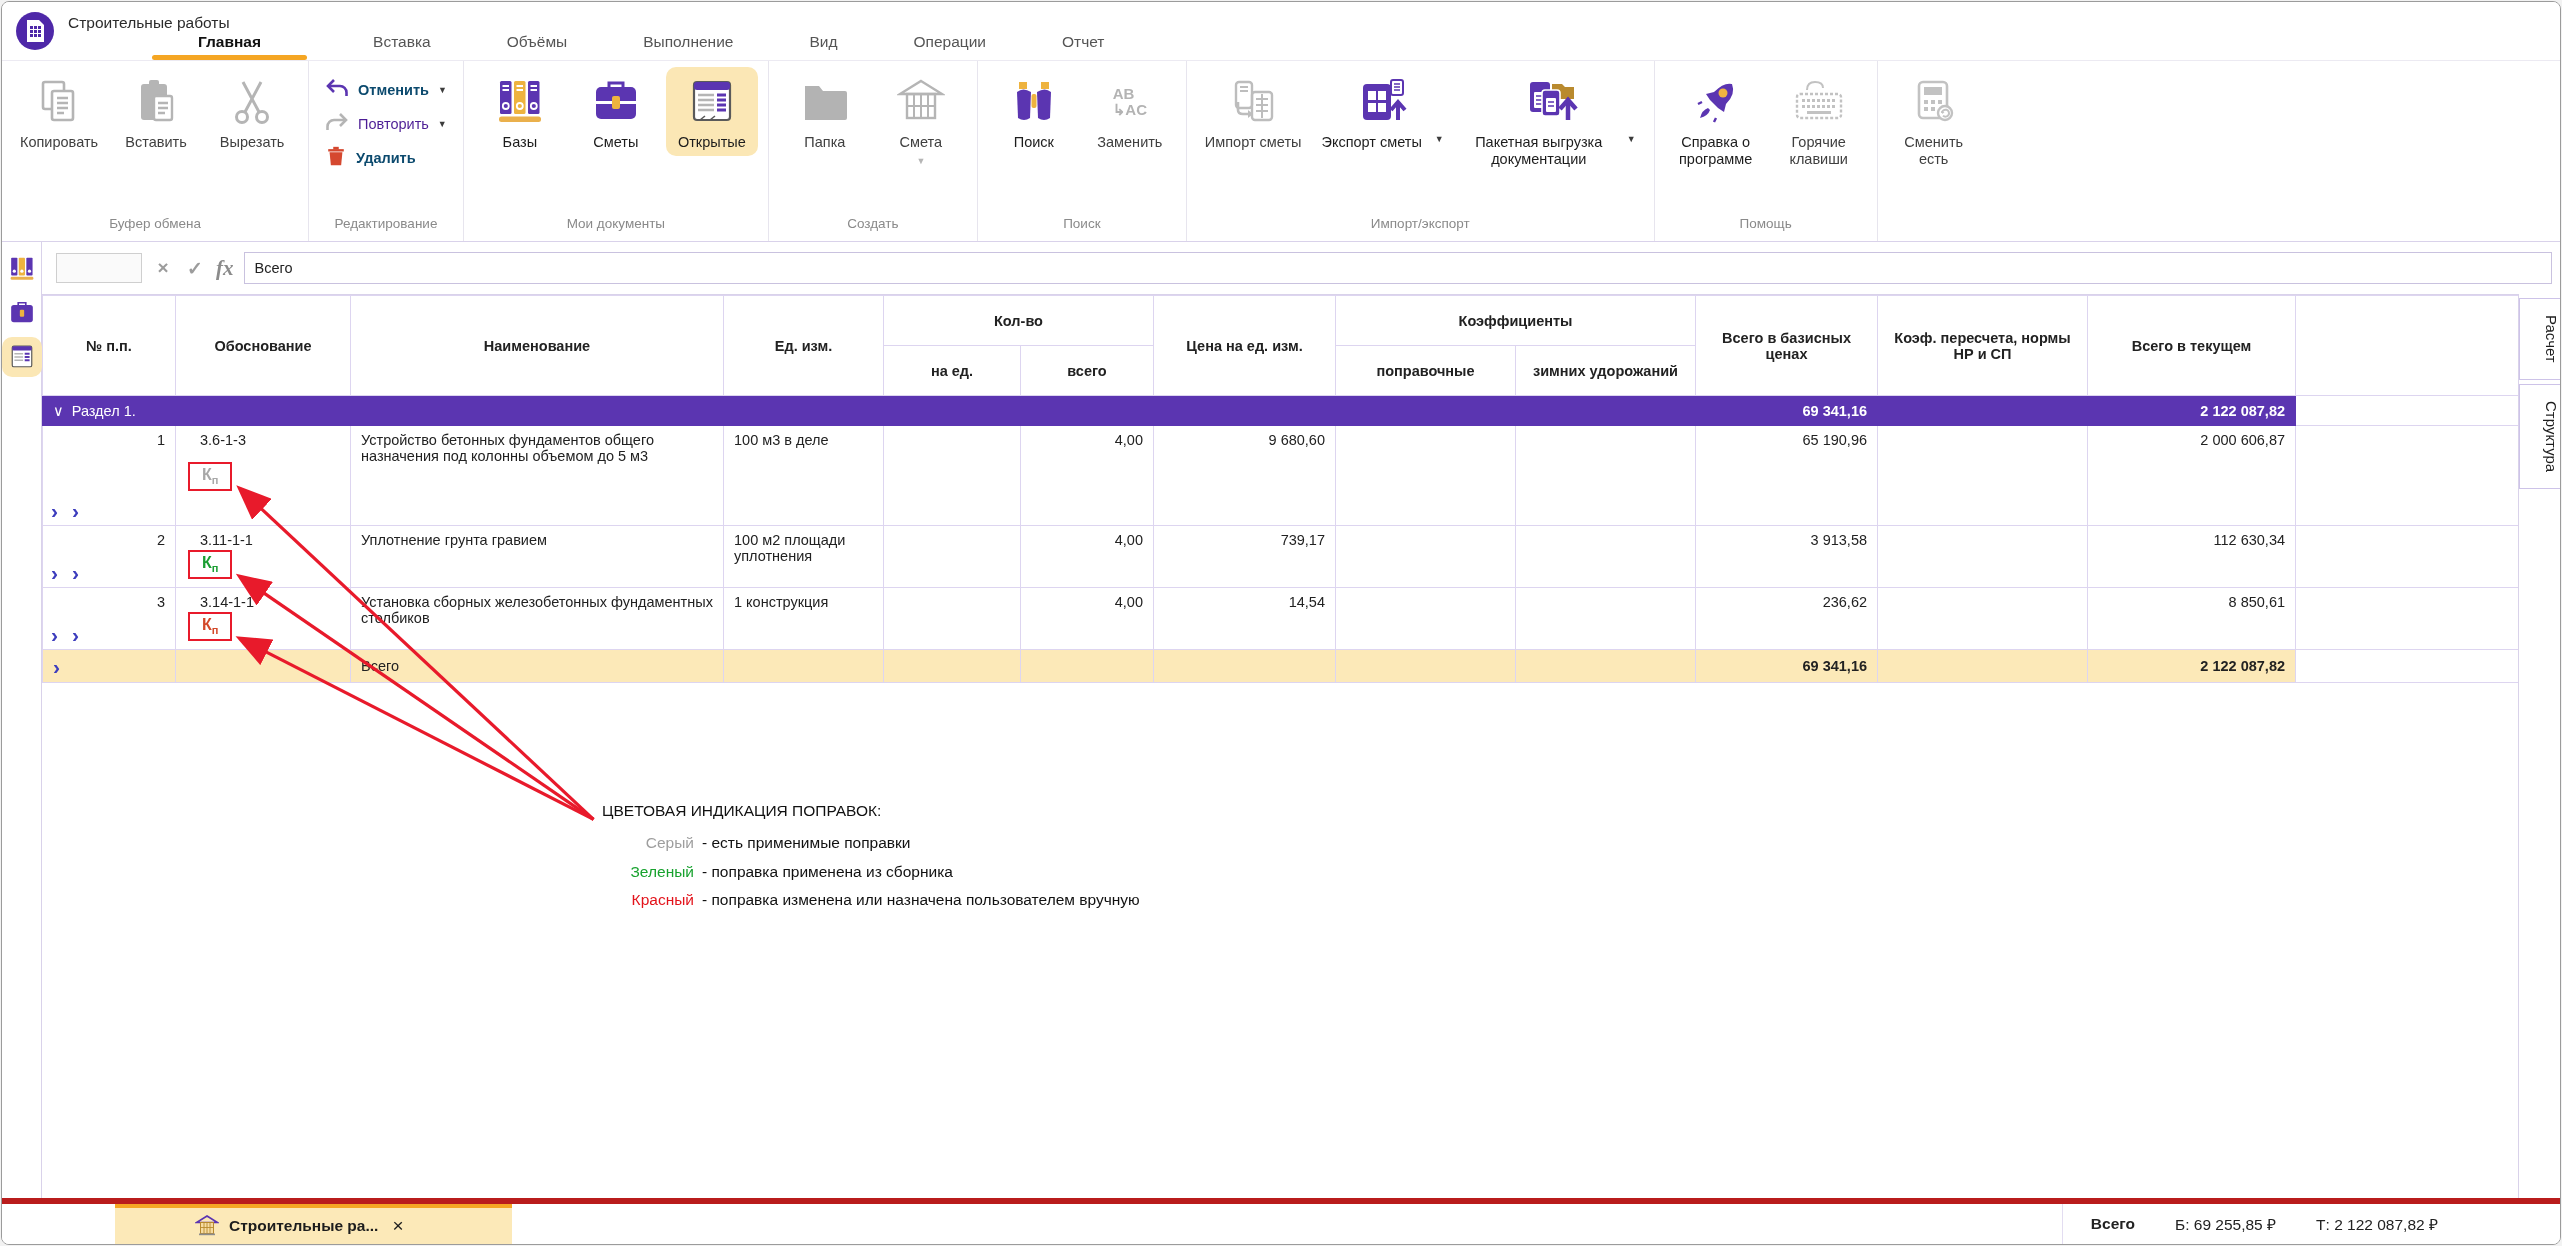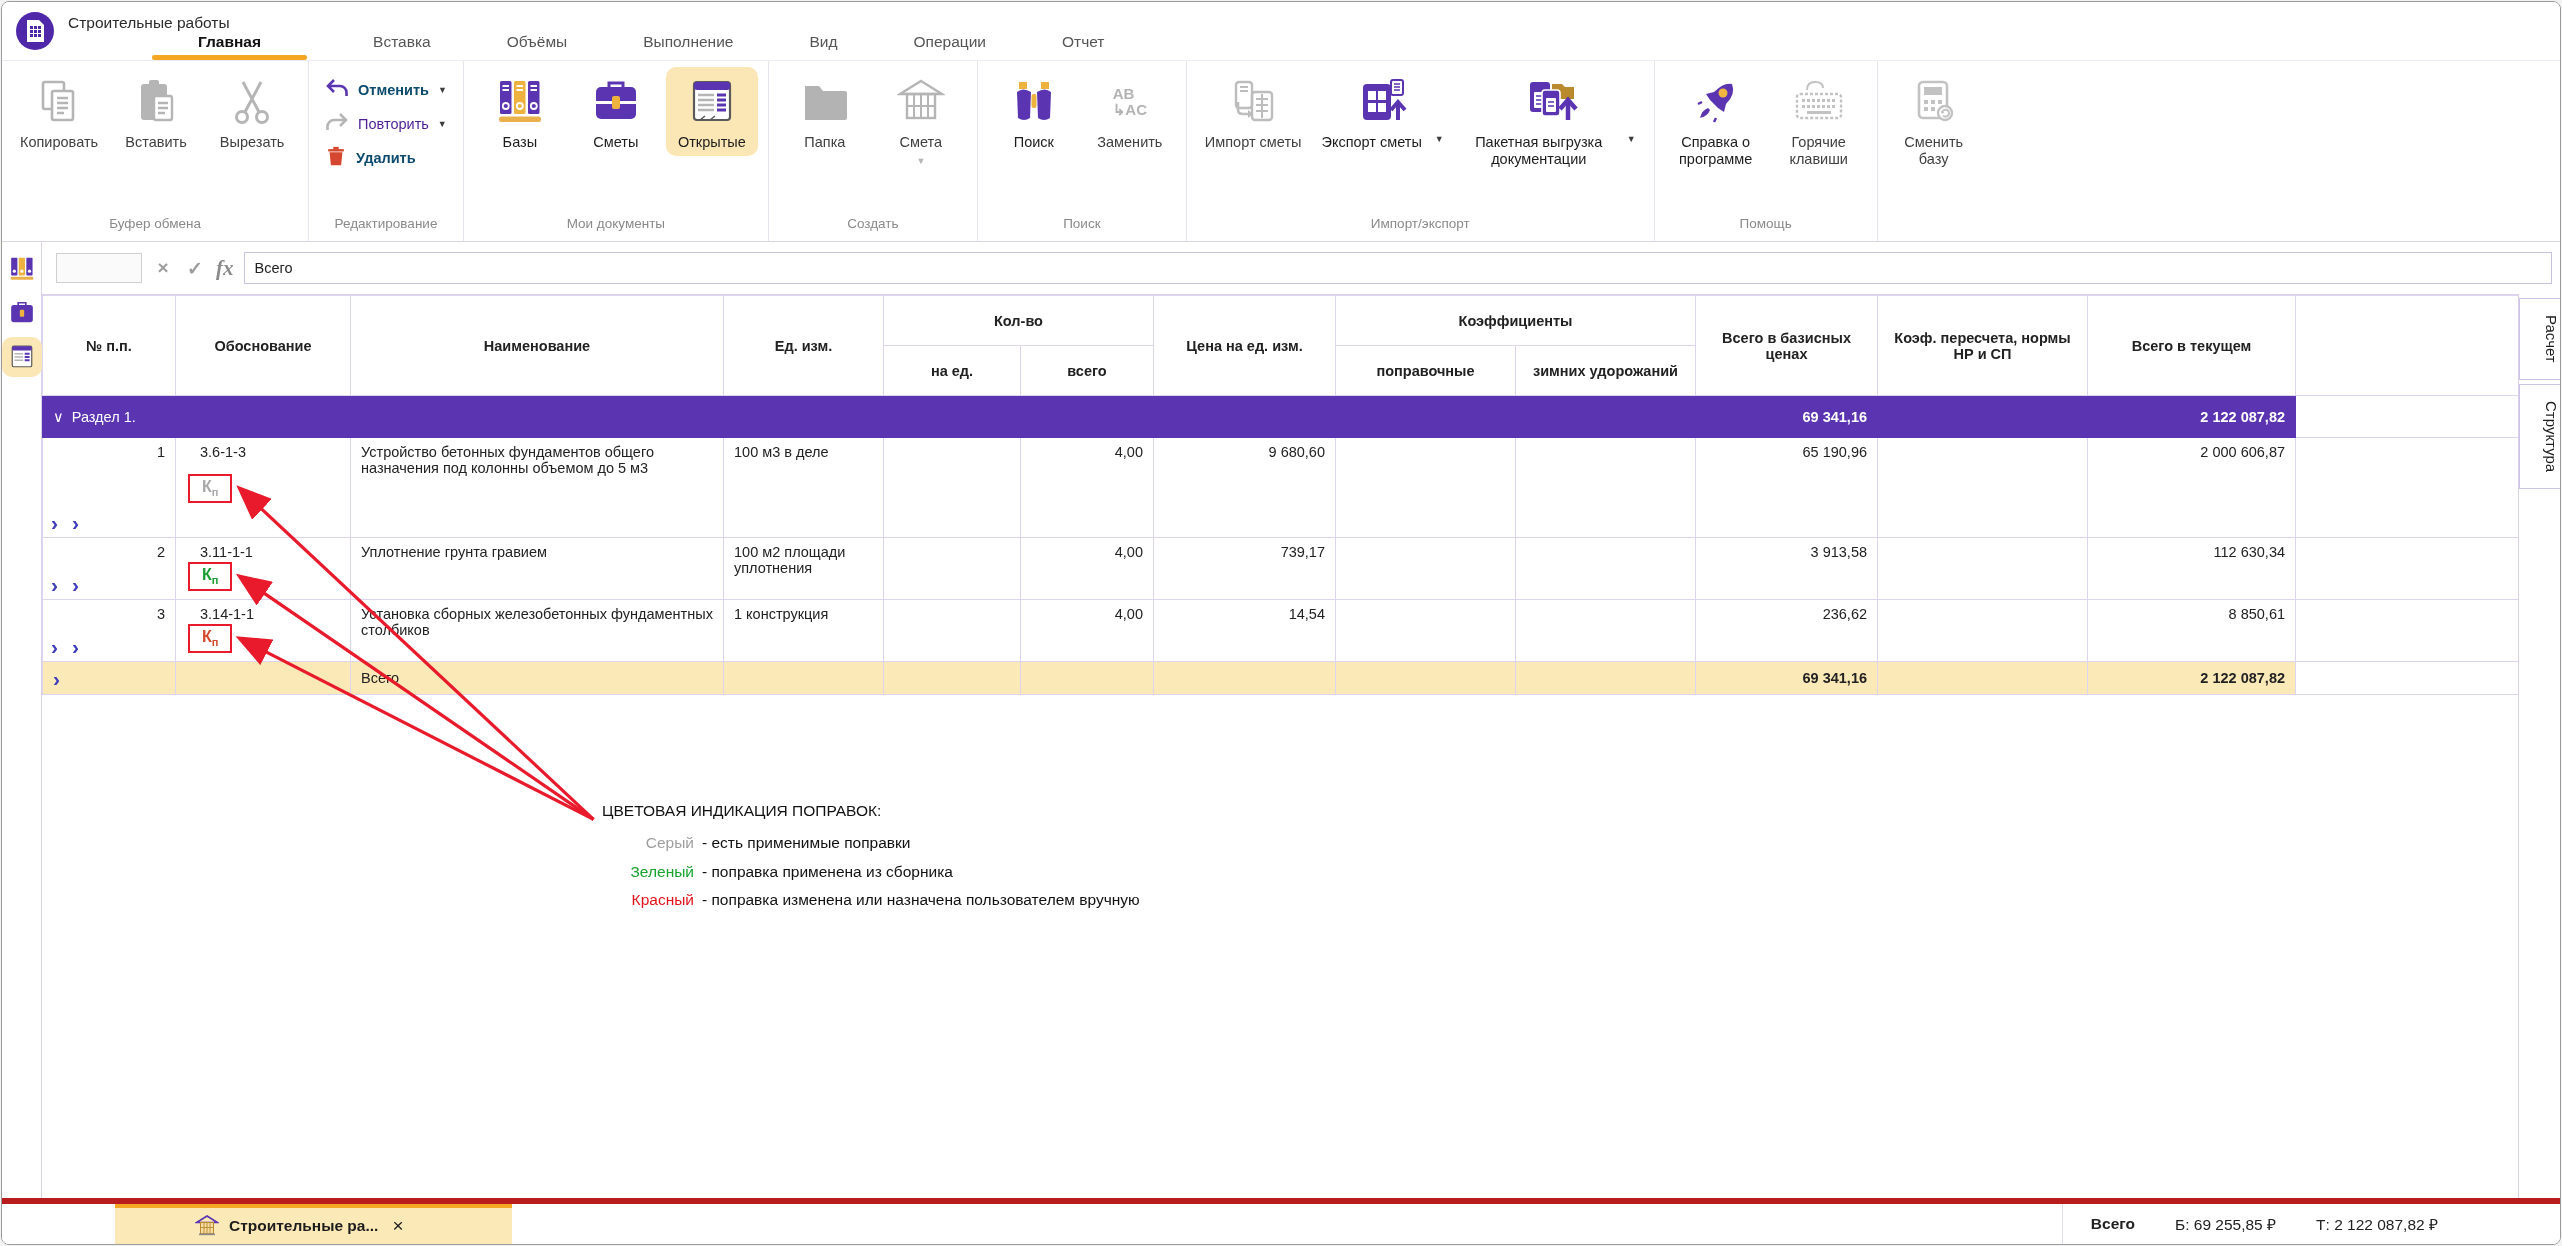--- a/index.html
+++ b/index.html
@@ -53,21 +53,21 @@
   .rightstrip{ position:absolute; right:0; top:292px; bottom:46px; width:42px; border-left:1px solid #d9d2ea; background:#fff; }
   .vtab{ writing-mode:vertical-rl; display:block; width:41px; padding:16px 0; text-align:center; font-size:15px; color:#1d1d1d;
          background:#fff; border:1px solid #cdc3e8; border-right:none; margin-top:4px; }
 
   
   .tablewrap{ position:absolute; left:40px; top:292px; right:42px; bottom:46px; background:#fff; overflow:hidden; border-top:1px solid #d9d2ea; }
   table.grid{ border-collapse:collapse; table-layout:fixed; width:2480px; font-size:14.5px; }
   table.grid td, table.grid th{ border:1px solid #ddd5f0; padding:6px 10px; vertical-align:top; overflow:hidden; }
   th{ font-weight:700; color:#222; text-align:center; vertical-align:middle !important; background:#fff; }
   .num{ text-align:right; white-space:nowrap; }
-  tr.secrow td{ background:#5b35b1; color:#fff; border-color:#5b35b1; vertical-align:middle; height:42px; padding-top:2px; padding-bottom:2px; }
+  tr.secrow td{ background:#5b35b1; color:#fff; border-color:#5b35b1; vertical-align:middle; height:30px; padding-top:2px; padding-bottom:2px; }
   tr.secrow td.white{ background:#fff; border:1px solid #ddd5f0; }
   tr.secrow .secnum{ font-weight:700; text-align:right; }
   .seclabel{ font-size:14.5px; }
   tr.datarow td{ height:62px; }
   tr.datarow.r1 td{ height:100px; }
   .numcell{ position:relative; }
   .rownum{ position:absolute; top:6px; right:10px; }
   .chevs{ position:absolute; left:8px; bottom:4px; color:#3d3dbd; font-size:21px; font-weight:700; letter-spacing:14px; line-height:1; }
   .codecell{ position:relative; padding-left:24px !important; }
   .badge-annot{ position:absolute; left:12px; border:2px solid #e81a2b; padding:3px 12px; background:#fff; }
@@ -404,21 +404,21 @@
                   <rect x="20" y="22" width="4" height="4"></rect>
                   <rect x="27" y="22" width="4" height="4"></rect>
                   <rect x="13" y="29" width="4" height="4"></rect>
                   <rect x="20" y="29" width="4" height="4"></rect>
                 </g>
                 <circle cx="34" cy="35" r="7" fill="#fff" stroke="#c2c2c2" stroke-width="2.4"></circle>
                 <path d="M31 35 a3.5 3.5 0 1 1 1 2.6" fill="none" stroke="#c2c2c2" stroke-width="2"></path>
                 <path d="M30 33 l1.5 3 2 -2z" fill="#c2c2c2"></path>
               </svg>
           </span>
-            <span class="lbl" style="max-width:76px">Сменить базу</span>
+            <span class="lbl" style="max-width:76px">Сменить есть</span>
         </div>
       </div>
       <div class="rlabel"></div>
     </div>
   </div>
 
   <div class="sidebar">
     <div class="sitem">
       <svg width="26" height="26" viewBox="0 0 48 48">
           <rect x="4" y="3" width="11.5" height="33" rx="1.5" fill="#5b35b1"></rect>

